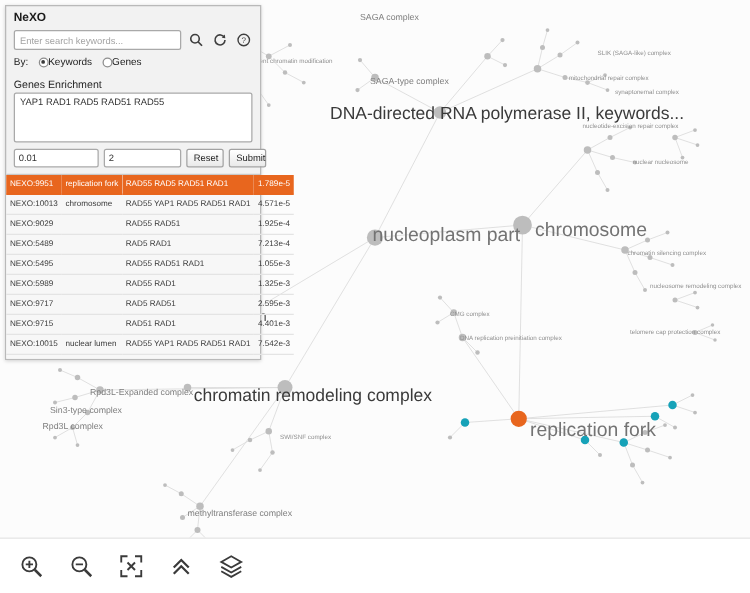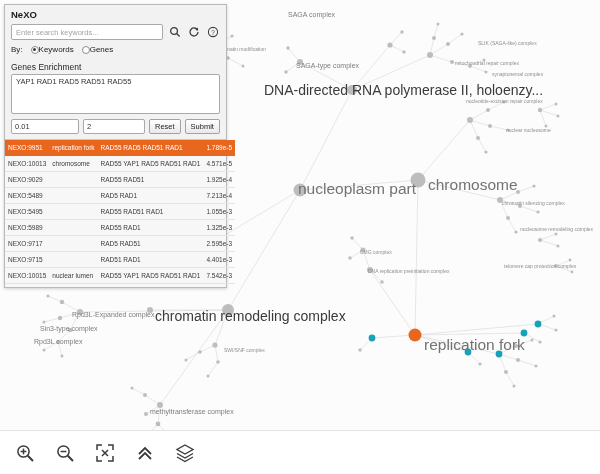--- a/index.html
+++ b/index.html
@@ -53,21 +53,21 @@
     width: 26px; height: 26px;
     display: flex; align-items: center; justify-content: center;
     color: #3b3b3b;
     cursor: pointer;
   }
 
   
   #nexo-panel {
     position: absolute;
     left: 4px; top: 4px;
-    width: 223px;
+    width: 205px;
     background: #f2f2f2;
     border: 1px solid #b9b9b9;
     box-shadow: 0 1px 3px rgba(0,0,0,0.18);
     font-size: 8px;
     color: #222;
   }
   #panel-title {
     padding: 4px 6px 2px 6px;
     font-size: 9.5px;
     font-weight: bold;
@@ -380,21 +380,21 @@
     </svg>
 
     <div id="net-labels">
         <div class="net-label mid" style="left: 288px; top: 11px;">SAGA complex</div>
         <div class="net-label " style="left: 478px; top: 40px;">SLIK (SAGA-like) complex</div>
         <div class="net-label " style="left: 455px; top: 60px;">mitochondrial repair complex</div>
         <div class="net-label " style="left: 196px; top: 46px;">covalent chromatin modification</div>
         <div class="net-label mid" style="left: 296px; top: 62px;">SAGA-type complex</div>
         <div class="net-label " style="left: 492px; top: 71px;">synaptonemal complex</div>
         <div class="net-label " style="left: 466px; top: 98px;">nucleotide-excision repair complex</div>
-        <div class="net-label huge" style="left: 264px; top: 82px;">DNA-directed RNA polymerase II, holoenzy...</div>
+        <div class="net-label huge" style="left: 264px; top: 82px;">DNA-directed RNA polymerase II, keywords...</div>
         <div class="net-label " style="left: 506px; top: 127px;">nuclear nucleosome</div>
         <div class="net-label " style="left: 71px; top: 158px;">histone acetyltransferase complex</div>
         <div class="net-label " style="left: 502px; top: 200px;">chromatin silencing complex</div>
         <div class="net-label xhuge" style="left: 298px; top: 180px;">nucleoplasm part</div>
         <div class="net-label xhuge" style="left: 428px; top: 176px;">chromosome</div>
         <div class="net-label mid" style="left: 62px; top: 205px;">H4/H2A histone acetyltransferase complex</div>
         <div class="net-label " style="left: 520px; top: 226px;">nucleosome remodeling complex</div>
         <div class="net-label " style="left: 360px; top: 249px;">CMG complex</div>
         <div class="net-label big" style="left: 122px; top: 248px;">nuclear chromatin</div>
         <div class="net-label " style="left: 368px; top: 268px;">DNA replication preinitiation complex</div>

